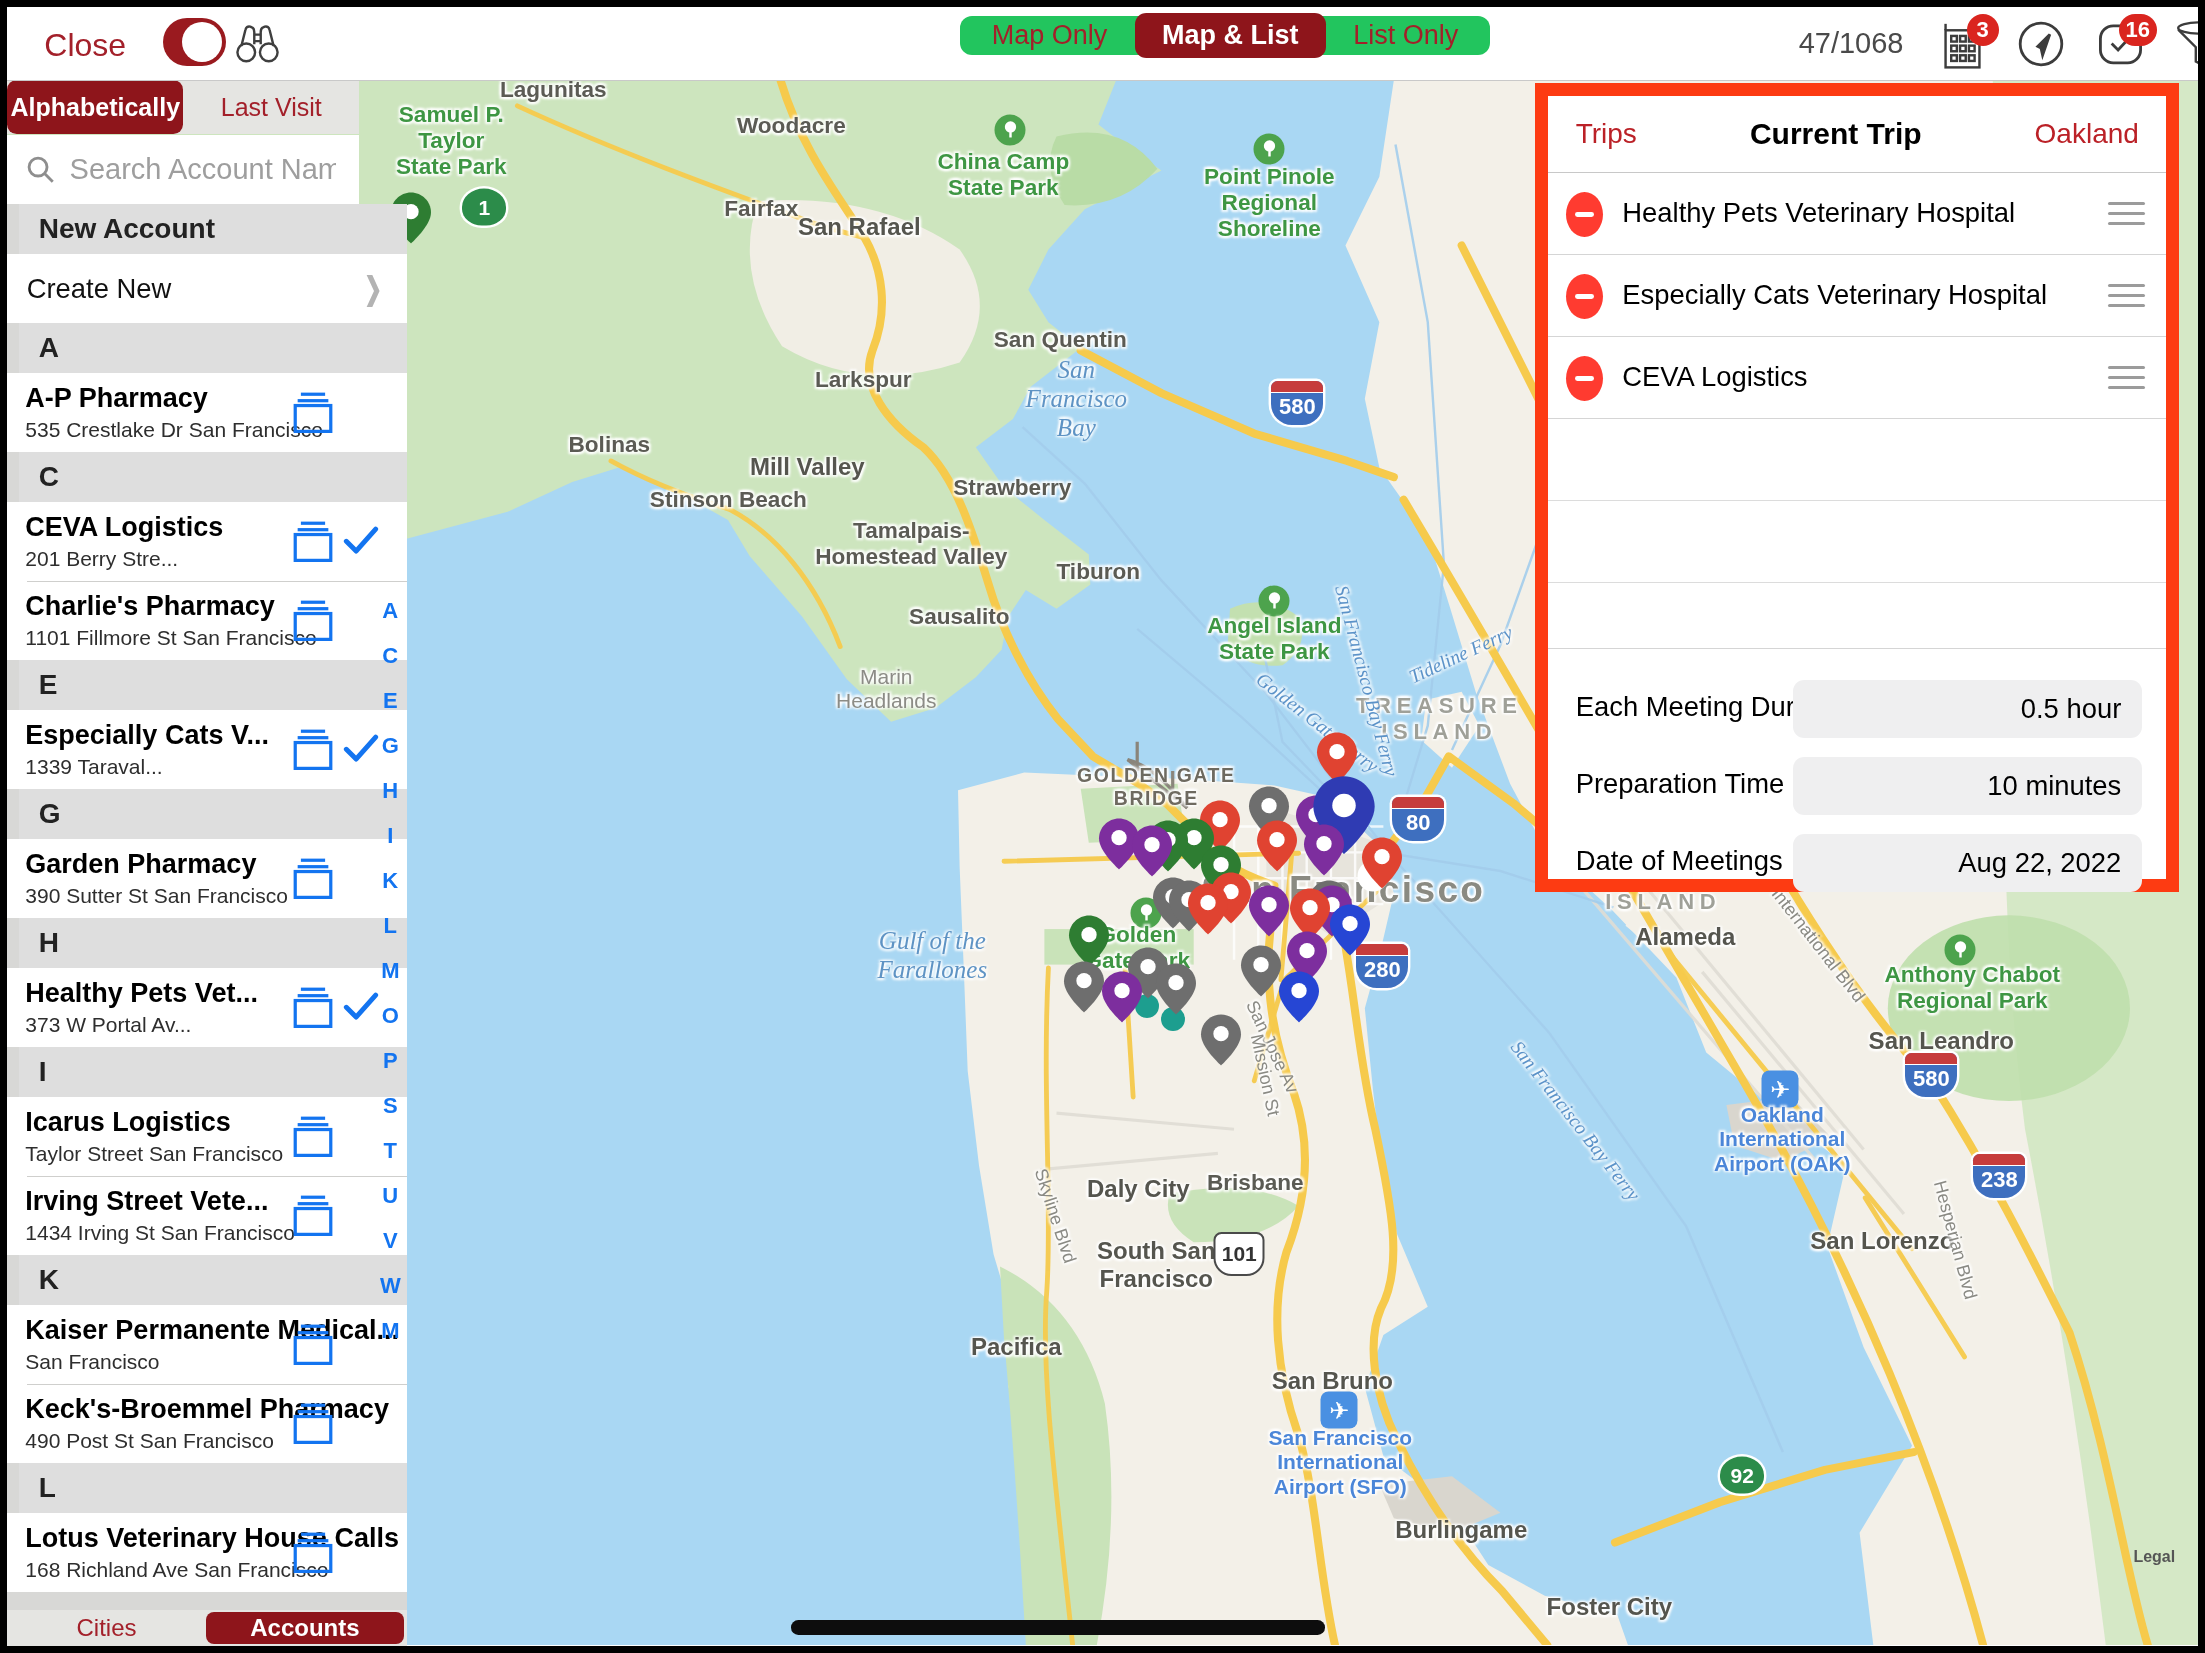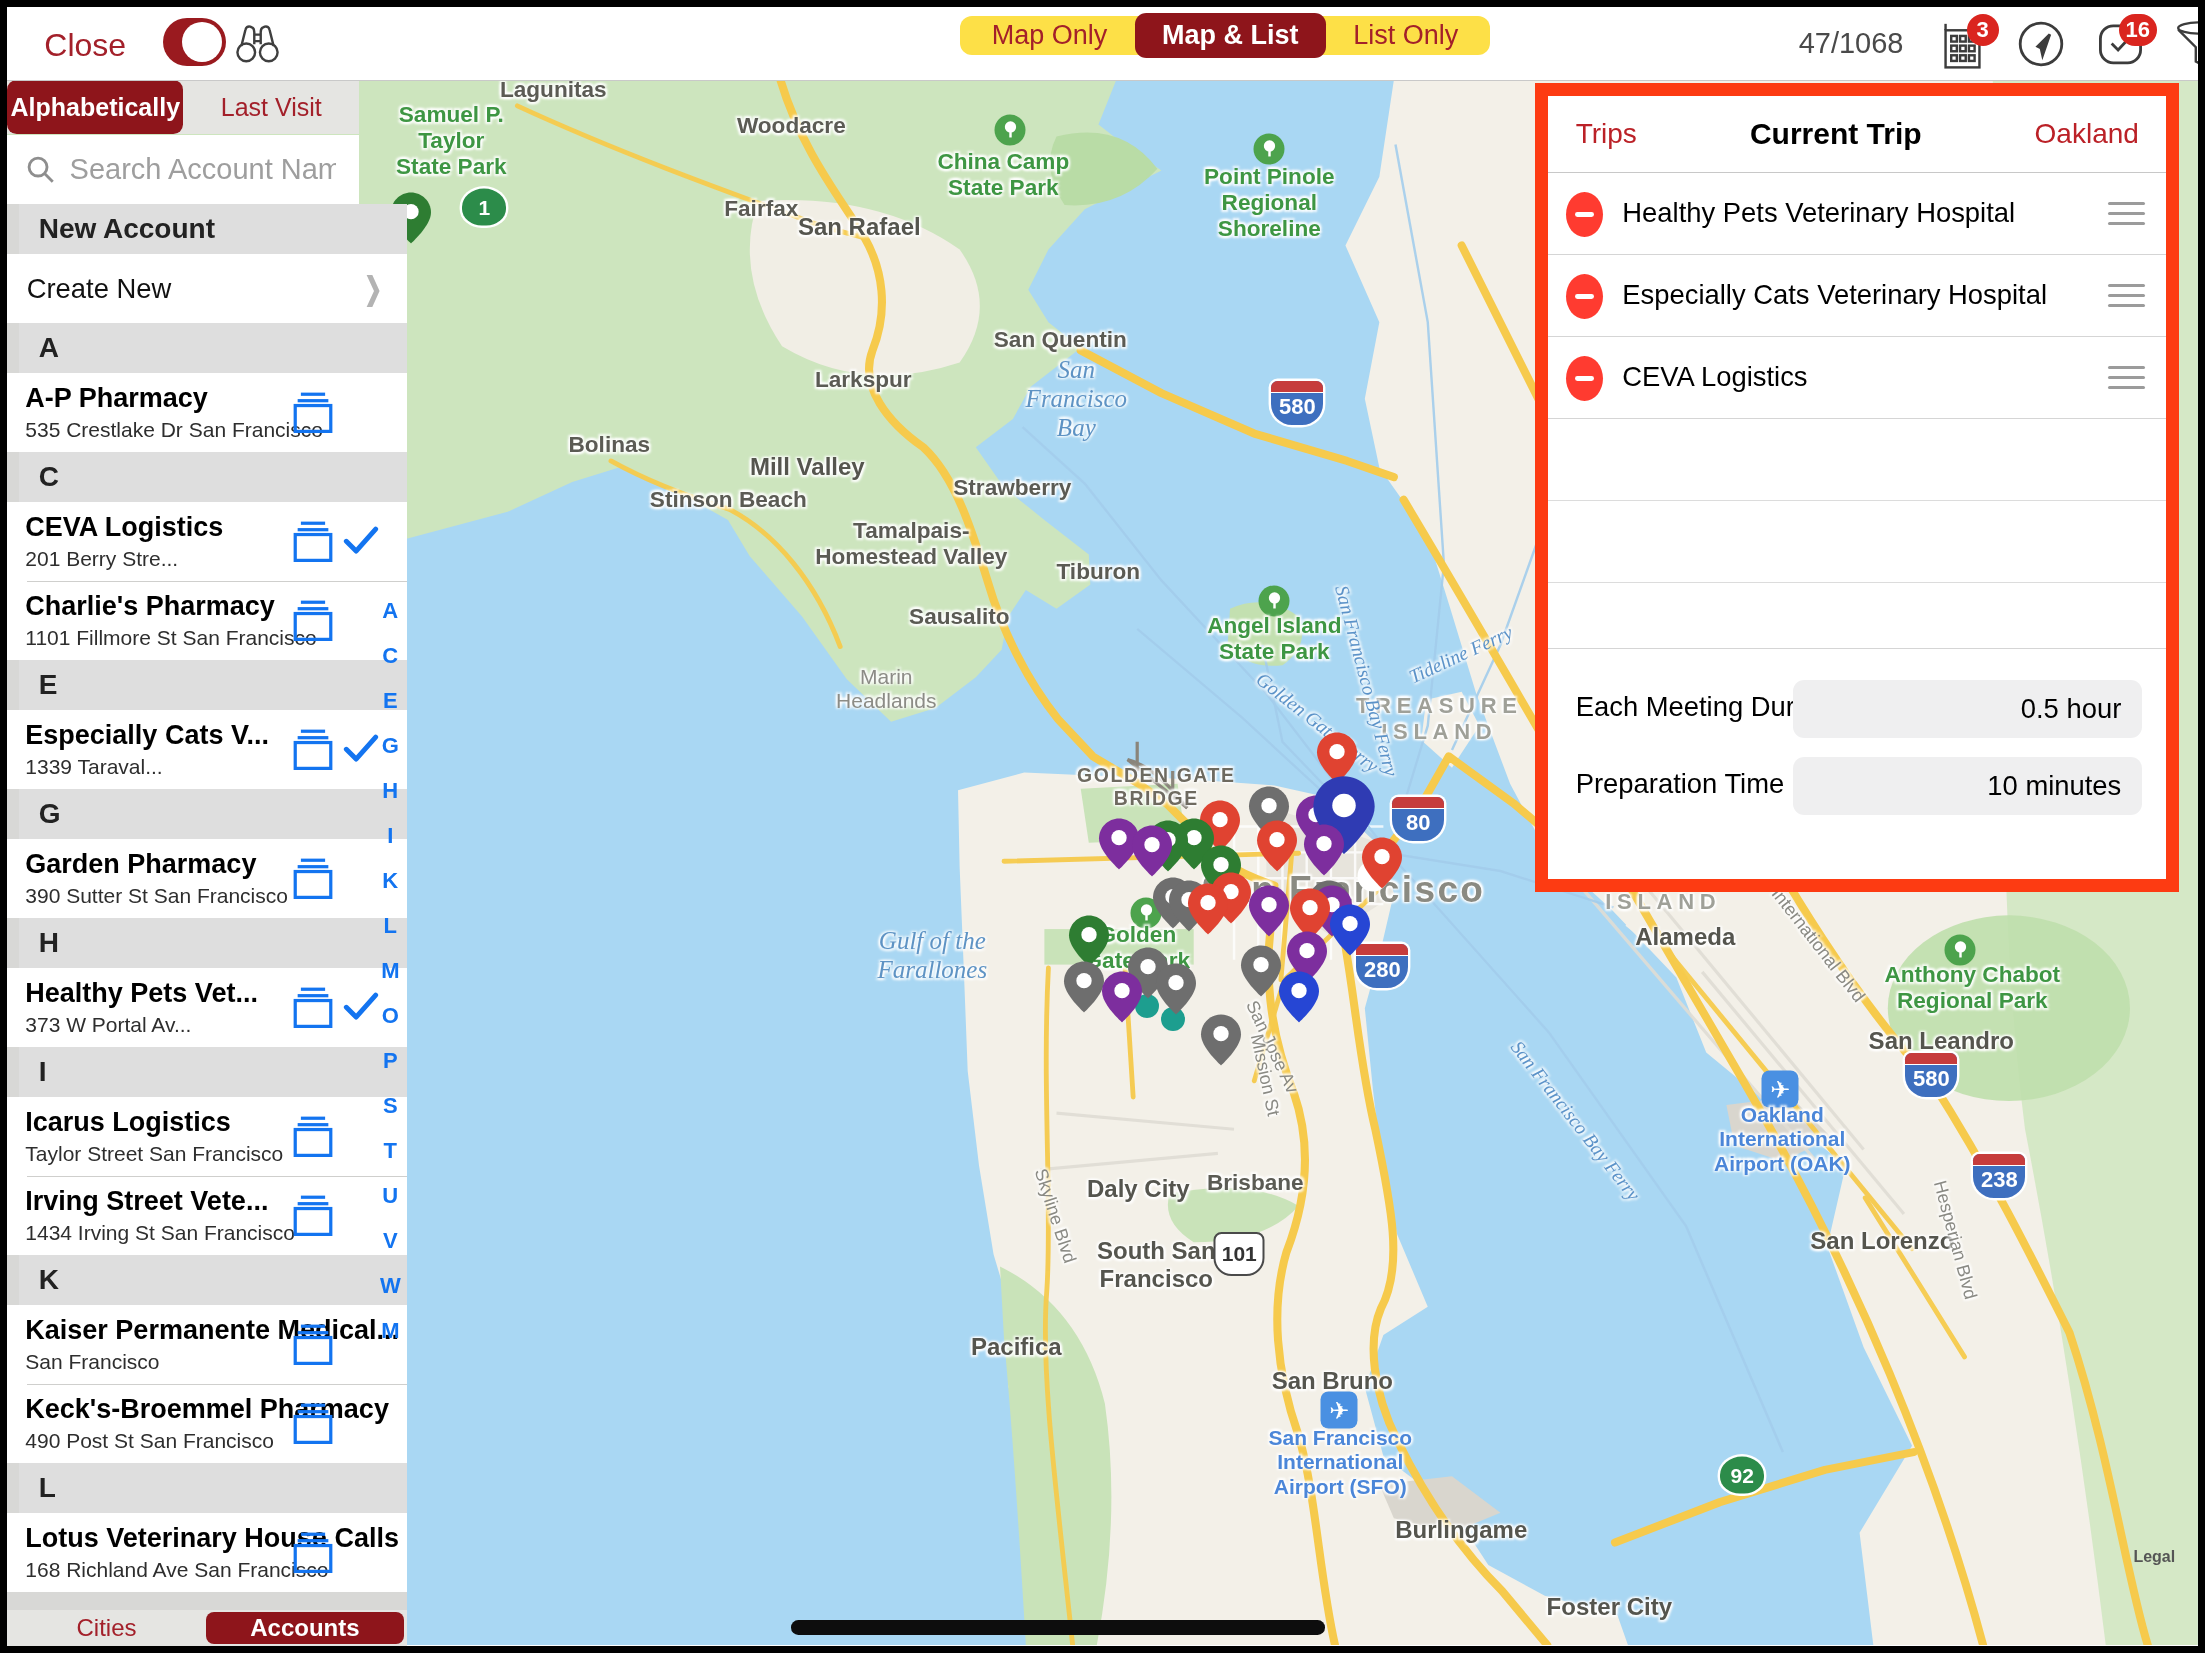--- a/index.html
+++ b/index.html
@@ -5,21 +5,21 @@
   html,body{margin:0;padding:0;background:#000;width:2205px;height:1653px;overflow:hidden;
     font-family:"Liberation Sans", sans-serif; -webkit-font-smoothing:antialiased;}
   #screen{position:absolute;left:7.3px;top:7.3px;width:2191px;height:1639px;background:#fff;overflow:hidden;}
 
   
   .topbar{position:absolute;left:0;top:0;width:100%;height:73px;background:#fff;border-bottom:0.8px solid #c9c9c9;z-index:60;padding-left:47px;}
   .close-btn{position:absolute;left:37px;top:19.4px;font-size:32px;color:#a3202a;}
   .toggle{position:absolute;left:156px;top:10.5px;width:63px;height:48px;background:#9a1a1f;border-radius:24px;}
   .toggle .knob{position:absolute;right:4px;top:4px;width:40px;height:40px;background:#fff;border-radius:50%;}
   .binocs{position:absolute;left:228px;top:13px;}
-  .seg{position:absolute;left:953px;top:9px;height:39px;background:#fde047;border-radius:12px;display:flex;align-items:center;padding:4px;box-sizing:border-box;z-index:61;}
+  .seg{position:absolute;left:953px;top:9px;height:39px;background:#22c55e;border-radius:12px;display:flex;align-items:center;padding:4px;box-sizing:border-box;z-index:61;}
   .seg .opt{font-size:27px;color:#a3202a;padding:0 27.4px;height:45px;display:flex;align-items:center;border-radius:11.3px;white-space:nowrap;}
   .seg .opt.sel{background:#8e151b;color:#fff;font-weight:bold;}
   .tb-right{position:absolute;right:21px;top:0;height:73px;display:flex;align-items:center;gap:29px;z-index:61;}
   .counter{font-size:29px;color:#4a4a4a;margin-right:4.8px;}
   .tb-ic{position:relative;width:50px;height:53px;display:flex;align-items:center;justify-content:center;}
   .badge{position:absolute;top:-3.2px;right:-11.3px;min-width:32px;height:32px;border-radius:16px;background:#da251f;color:#fff;font-size:22px;font-weight:bold;display:flex;align-items:center;justify-content:center;padding:0 6.5px;box-sizing:border-box;}
 
   
   .side-tabs{position:absolute;left:0;top:73px;width:352px;height:54px;background:#e5e5e2;display:flex;z-index:50;}
   .side-tab{flex:1;display:flex;align-items:center;justify-content:center;font-size:25px;color:#a3202a;border-radius:9.7px;}
@@ -809,17 +809,21 @@
     <div class="trip-gap"></div>
     <div class="trip-sets" id="tripsets">
         <div class="set-row">
           <div class="lab">Each Meeting Duration</div>
           <div class="val">0.5 hour</div>
         </div>
         <div class="set-row">
           <div class="lab">Preparation Time</div>
           <div class="val">10 minutes</div>
         </div>
+        <div class="set-row">
+          <div class="lab">Date of Meetings</div>
+          <div class="val">Aug 22, 2022</div>
+        </div>
       </div>
   </div>
 
 </div>
 
 
 </body></html>

